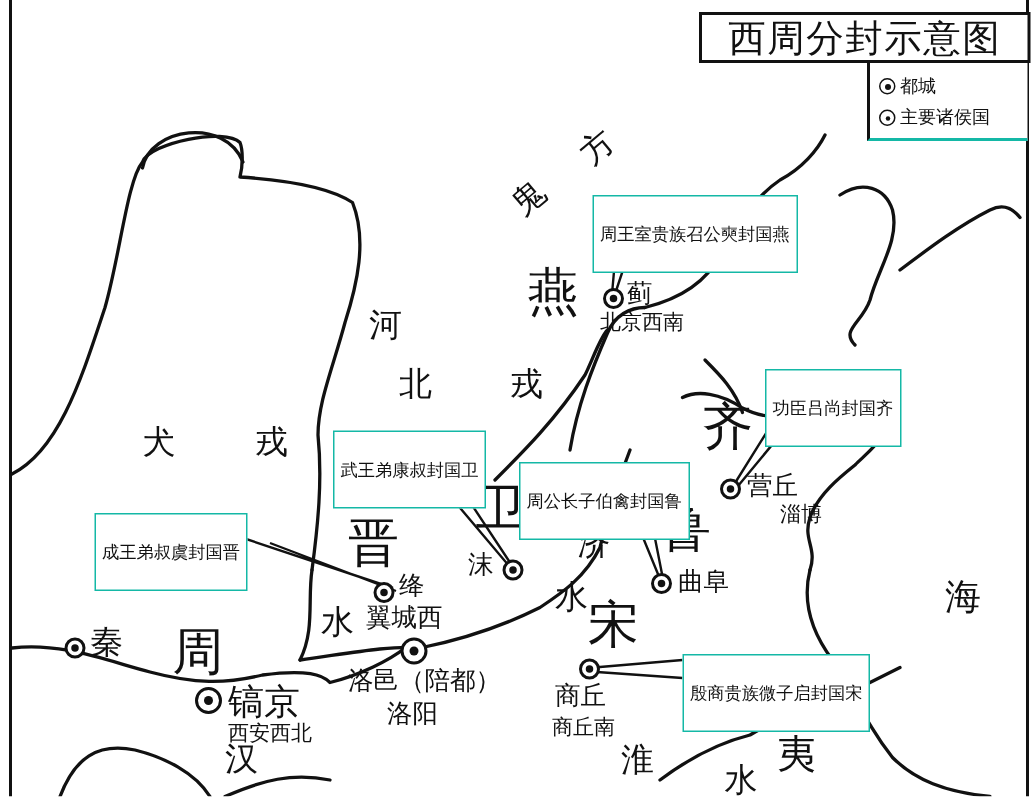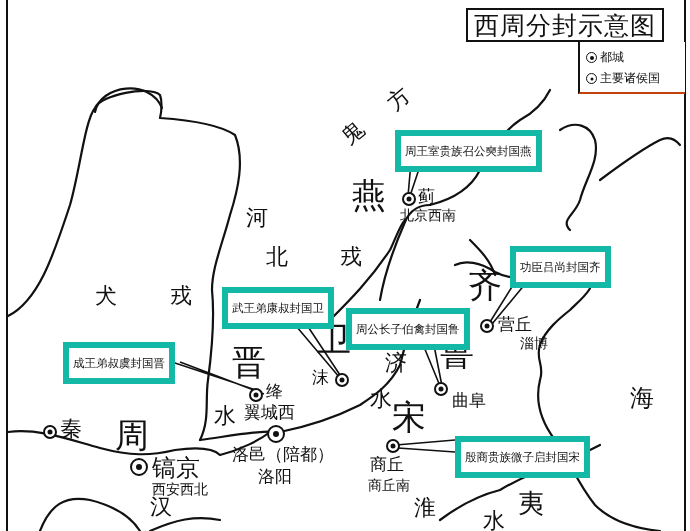--- a/index.html
+++ b/index.html
@@ -1,31 +1,31 @@
 <!DOCTYPE html>
 <html><head>
 <meta charset="utf-8">
 <style>
   html, body { margin:0; padding:0; background:#fff; }
   body { width:690px; height:531px; position:relative; overflow:hidden; font-family:"DejaVu Sans", sans-serif; color:#111; }
   .frame { position:absolute; left:6px; top:0; width:680px; height:531px; border-left:2px solid #111; border-right:2px solid #111; box-sizing:border-box; }
   svg.map { position:absolute; left:0; top:0; }
-  .title-box { position:absolute; left:466px; top:8px; width:198px; height:34px; border:2px solid #111; box-sizing:border-box; background:#fff; display:flex; align-items:center; justify-content:center; font-family:"DejaVu Serif", serif; font-size:25px; letter-spacing:1px; }
-  .legend { position:absolute; left:578px; top:42px; width:107px; height:52px; border-left:2px solid #111; border-bottom:2px solid #c2410c; box-sizing:border-box; background:#fff; font-size:12px; }
+  .title-box { position:absolute; left:466px; top:8px; width:221px; height:34px; border:2px solid #111; box-sizing:border-box; background:#fff; display:flex; align-items:center; justify-content:center; font-family:"DejaVu Serif", serif; font-size:25px; letter-spacing:1px; }
+  .legend { position:absolute; left:578px; top:42px; width:107px; height:52px; border-left:2px solid #111; border-bottom:2px solid #14b8a6; box-sizing:border-box; background:#fff; font-size:12px; }
   .legend-row { position:absolute; left:6px; display:flex; align-items:center; gap:3px; }
   .sym { display:inline-block; position:relative; width:11px; height:11px; border:1.6px solid #111; border-radius:50%; box-sizing:border-box; }
   .sym::after { content:""; position:absolute; left:50%; top:50%; border-radius:50%; background:#111; transform:translate(-50%,-50%); }
   .sym.capital::after { width:4px; height:4px; }
   .sym.state::after { width:3px; height:3px; }
   .lbl { position:absolute; white-space:nowrap; line-height:1; }
   .big { font-family:"DejaVu Serif", serif; font-size:34px; }
   .region { font-family:"DejaVu Sans", sans-serif; font-size:22px; }
   .city { font-size:17px; }
   .modern { font-size:14px; }
-  .callout { position:absolute; border:6px solid #14b8a6; background:#fff; font-size:11.5px; padding:8px 4px; white-space:nowrap; line-height:1.25; box-sizing:border-box; }
+  .callout { position:absolute; border:1px solid #14b8a6; background:#fff; font-size:11.5px; padding:18px 4px; white-space:nowrap; line-height:1.25; box-sizing:border-box; }
   .mk { position:absolute; border:2px solid #111; border-radius:50%; box-sizing:border-box; background:#fff; }
   .mk::after { content:""; position:absolute; left:50%; top:50%; background:#111; border-radius:50%; transform:translate(-50%,-50%); }
   .mk.s { width:14px; height:14px; } .mk.s::after { width:5px; height:5px; }
   .mk.c { width:18px; height:18px; border-width:2.5px; } .mk.c::after { width:6px; height:6px; }
 </style>
 </head>
 <body>
 
 <div class="frame"></div>
 
@@ -107,21 +107,21 @@
 <div class="lbl modern" style="left:400px;top:208px;">北京西南</div>
 
 <div class="mk s" style="left:480px;top:319px;"></div>
 <div class="lbl city" style="left:498px;top:316px;">营丘</div>
 <div class="lbl modern" style="left:503px;top:336px;margin-left:17px;">淄博</div>
 
 <div class="mk s" style="left:335px;top:373px;"></div>
 <div class="lbl city" style="left:312px;top:369px;">沫</div>
 
 <div class="mk s" style="left:434px;top:382px;"></div>
-<div class="lbl city" style="left:452px;top:392px;">曲阜</div>
+<div class="lbl city" style="left:452px;top:380px;">曲阜</div>
 
 <div class="mk s" style="left:249px;top:388px;"></div>
 <div class="lbl city" style="left:266px;top:383px;">绛</div>
 <div class="lbl city" style="left:244px;top:404px;text-align:right;">翼城西</div>
 
 <div class="mk s" style="left:386px;top:439px;"></div>
 <div class="lbl city" style="left:370px;top:456px;">商丘</div>
 <div class="lbl modern" style="left:368px;top:478px;">商丘南</div>
 
 <div class="mk s" style="left:43px;top:425px;"></div>

